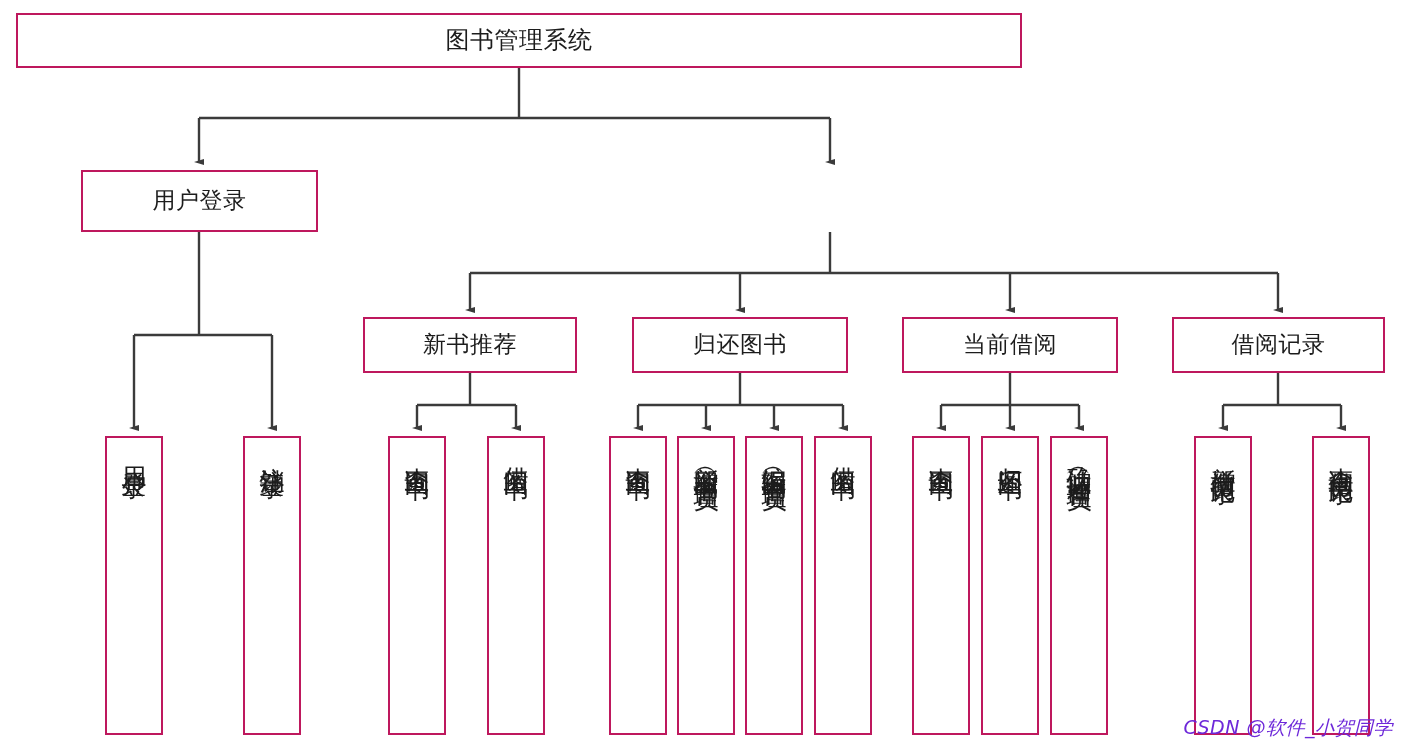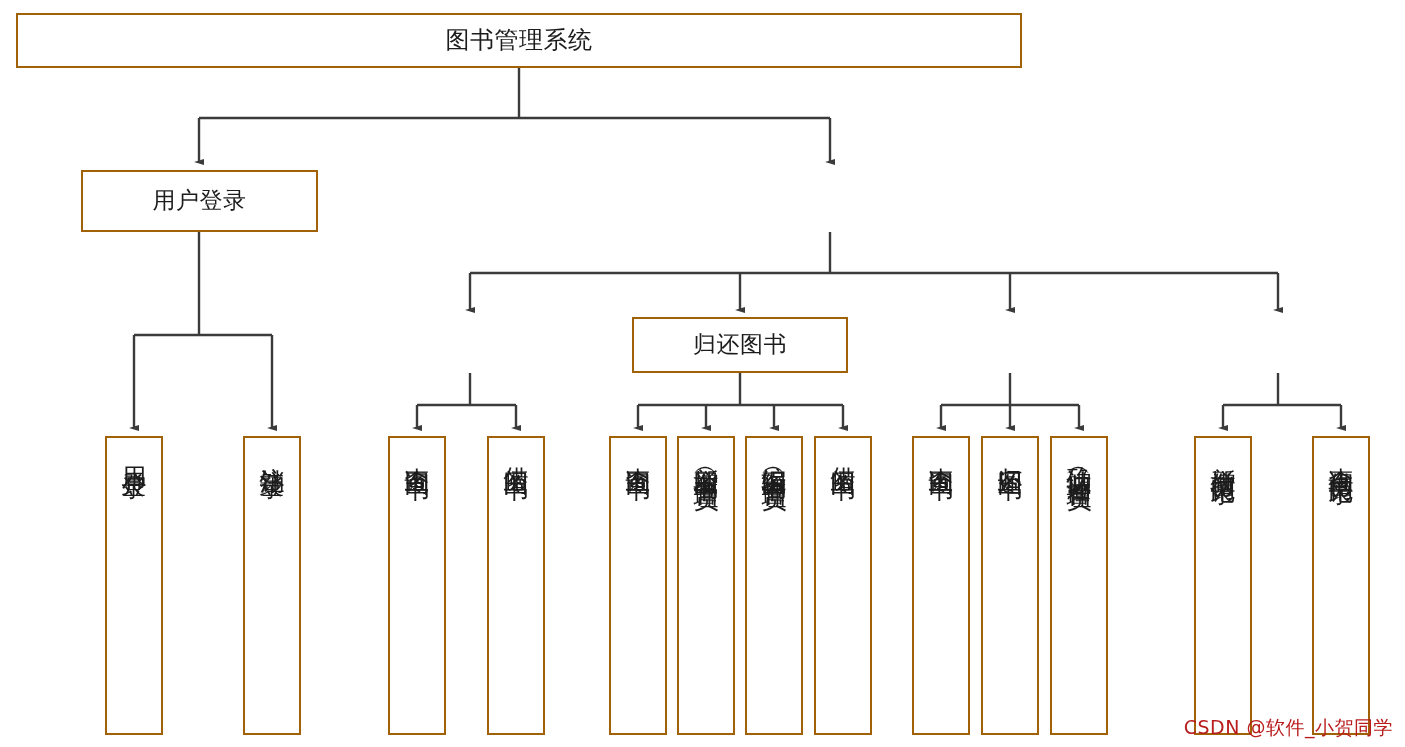--- a/index.html
+++ b/index.html
@@ -22,21 +22,21 @@
     left: 0;
     top: 0;
     width: 1405px;
     height: 747px;
     pointer-events: none;
   }
   .node {
     position: absolute;
     box-sizing: border-box;
     background: #ffffff;
-    border: 2px solid #a16207;
+    border: 2px solid #be185d;
     display: flex;
     align-items: center;
     justify-content: center;
     color: #1c1c1c;
     z-index: 2;
   }
   .node-label {
     display: block;
     text-align: center;
     line-height: 1.18;
@@ -64,25 +64,26 @@
     line-height: 1.0;
     letter-spacing: 3px;
     white-space: nowrap;
     text-align: left;
   }
   .watermark {
     position: absolute;
     right: 12px;
     bottom: 6px;
     font-size: 19px;
-    color: #b91c1c;
+    color: #6d28d9;
     letter-spacing: 0.5px;
     z-index: 3;
     white-space: nowrap;
     font-family: "DejaVu Sans", "Liberation Sans", sans-serif;
+    font-style: italic;
   }
 </style>
 </head>
 <body>
 
 <div id="canvas">
 
   <svg id="edge-layer" viewBox="0 0 1405 747" width="1405" height="747" xmlns="http://www.w3.org/2000/svg">
     <defs>
       <marker id="arrowhead" markerWidth="10" markerHeight="10" refX="3" refY="5" orient="auto" markerUnits="userSpaceOnUse">
@@ -135,23 +136,32 @@
   </svg>
 
   <div class="node h root" style="left:16px; top:13px; width:1006px; height:55px;">
     <span class="node-label">图书管理系统</span>
   </div>
 
   <div class="node h" style="left:81px; top:170px; width:237px; height:62px;">
     <span class="node-label">用户登录</span>
   </div>
 
+  <div class="node h" style="left:363px; top:317px; width:214px; height:56px;">
+    <span class="node-label">新书推荐</span>
+  </div>
   <div class="node h" style="left:632px; top:317px; width:216px; height:56px;">
     <span class="node-label">归还图书</span>
   </div>
+  <div class="node h" style="left:902px; top:317px; width:216px; height:56px;">
+    <span class="node-label">当前借阅</span>
+  </div>
+  <div class="node h" style="left:1172px; top:317px; width:213px; height:56px;">
+    <span class="node-label">借阅记录</span>
+  </div>
 
   <div class="node v" style="left:105px; top:436px; width:58px; height:299px;">
     <span class="node-label">用户登录</span>
   </div>
   <div class="node v" style="left:243px; top:436px; width:58px; height:299px;">
     <span class="node-label">注销登录</span>
   </div>
 
   <div class="node v" style="left:388px; top:436px; width:58px; height:299px;">
     <span class="node-label">查询图书</span>

